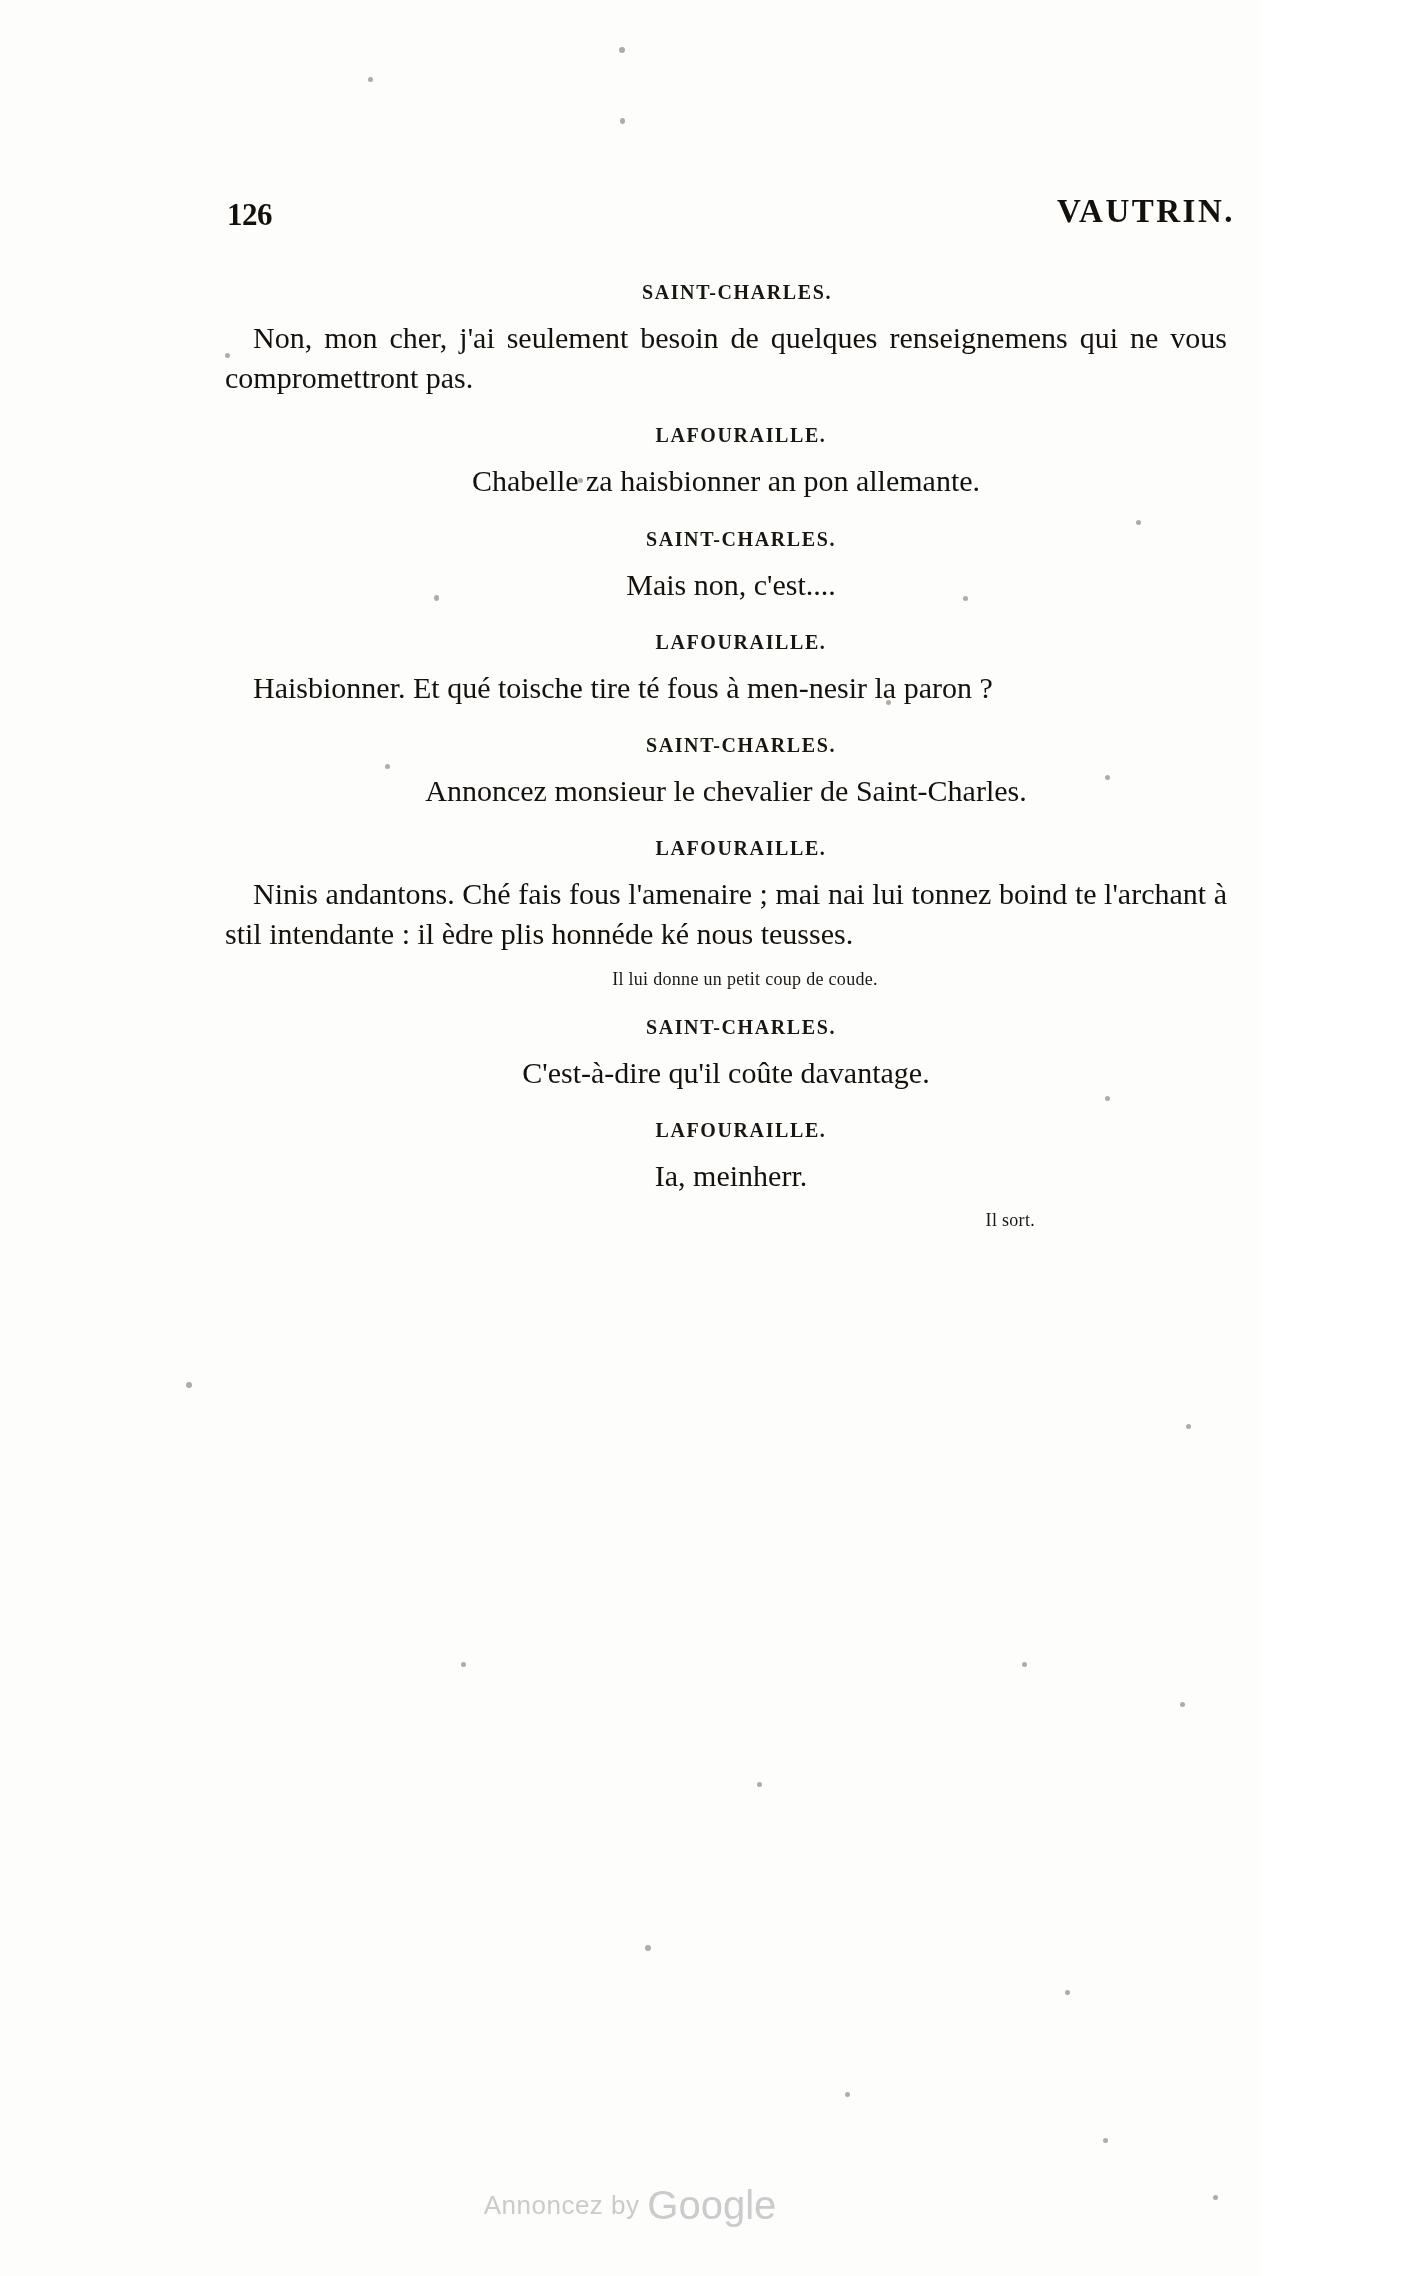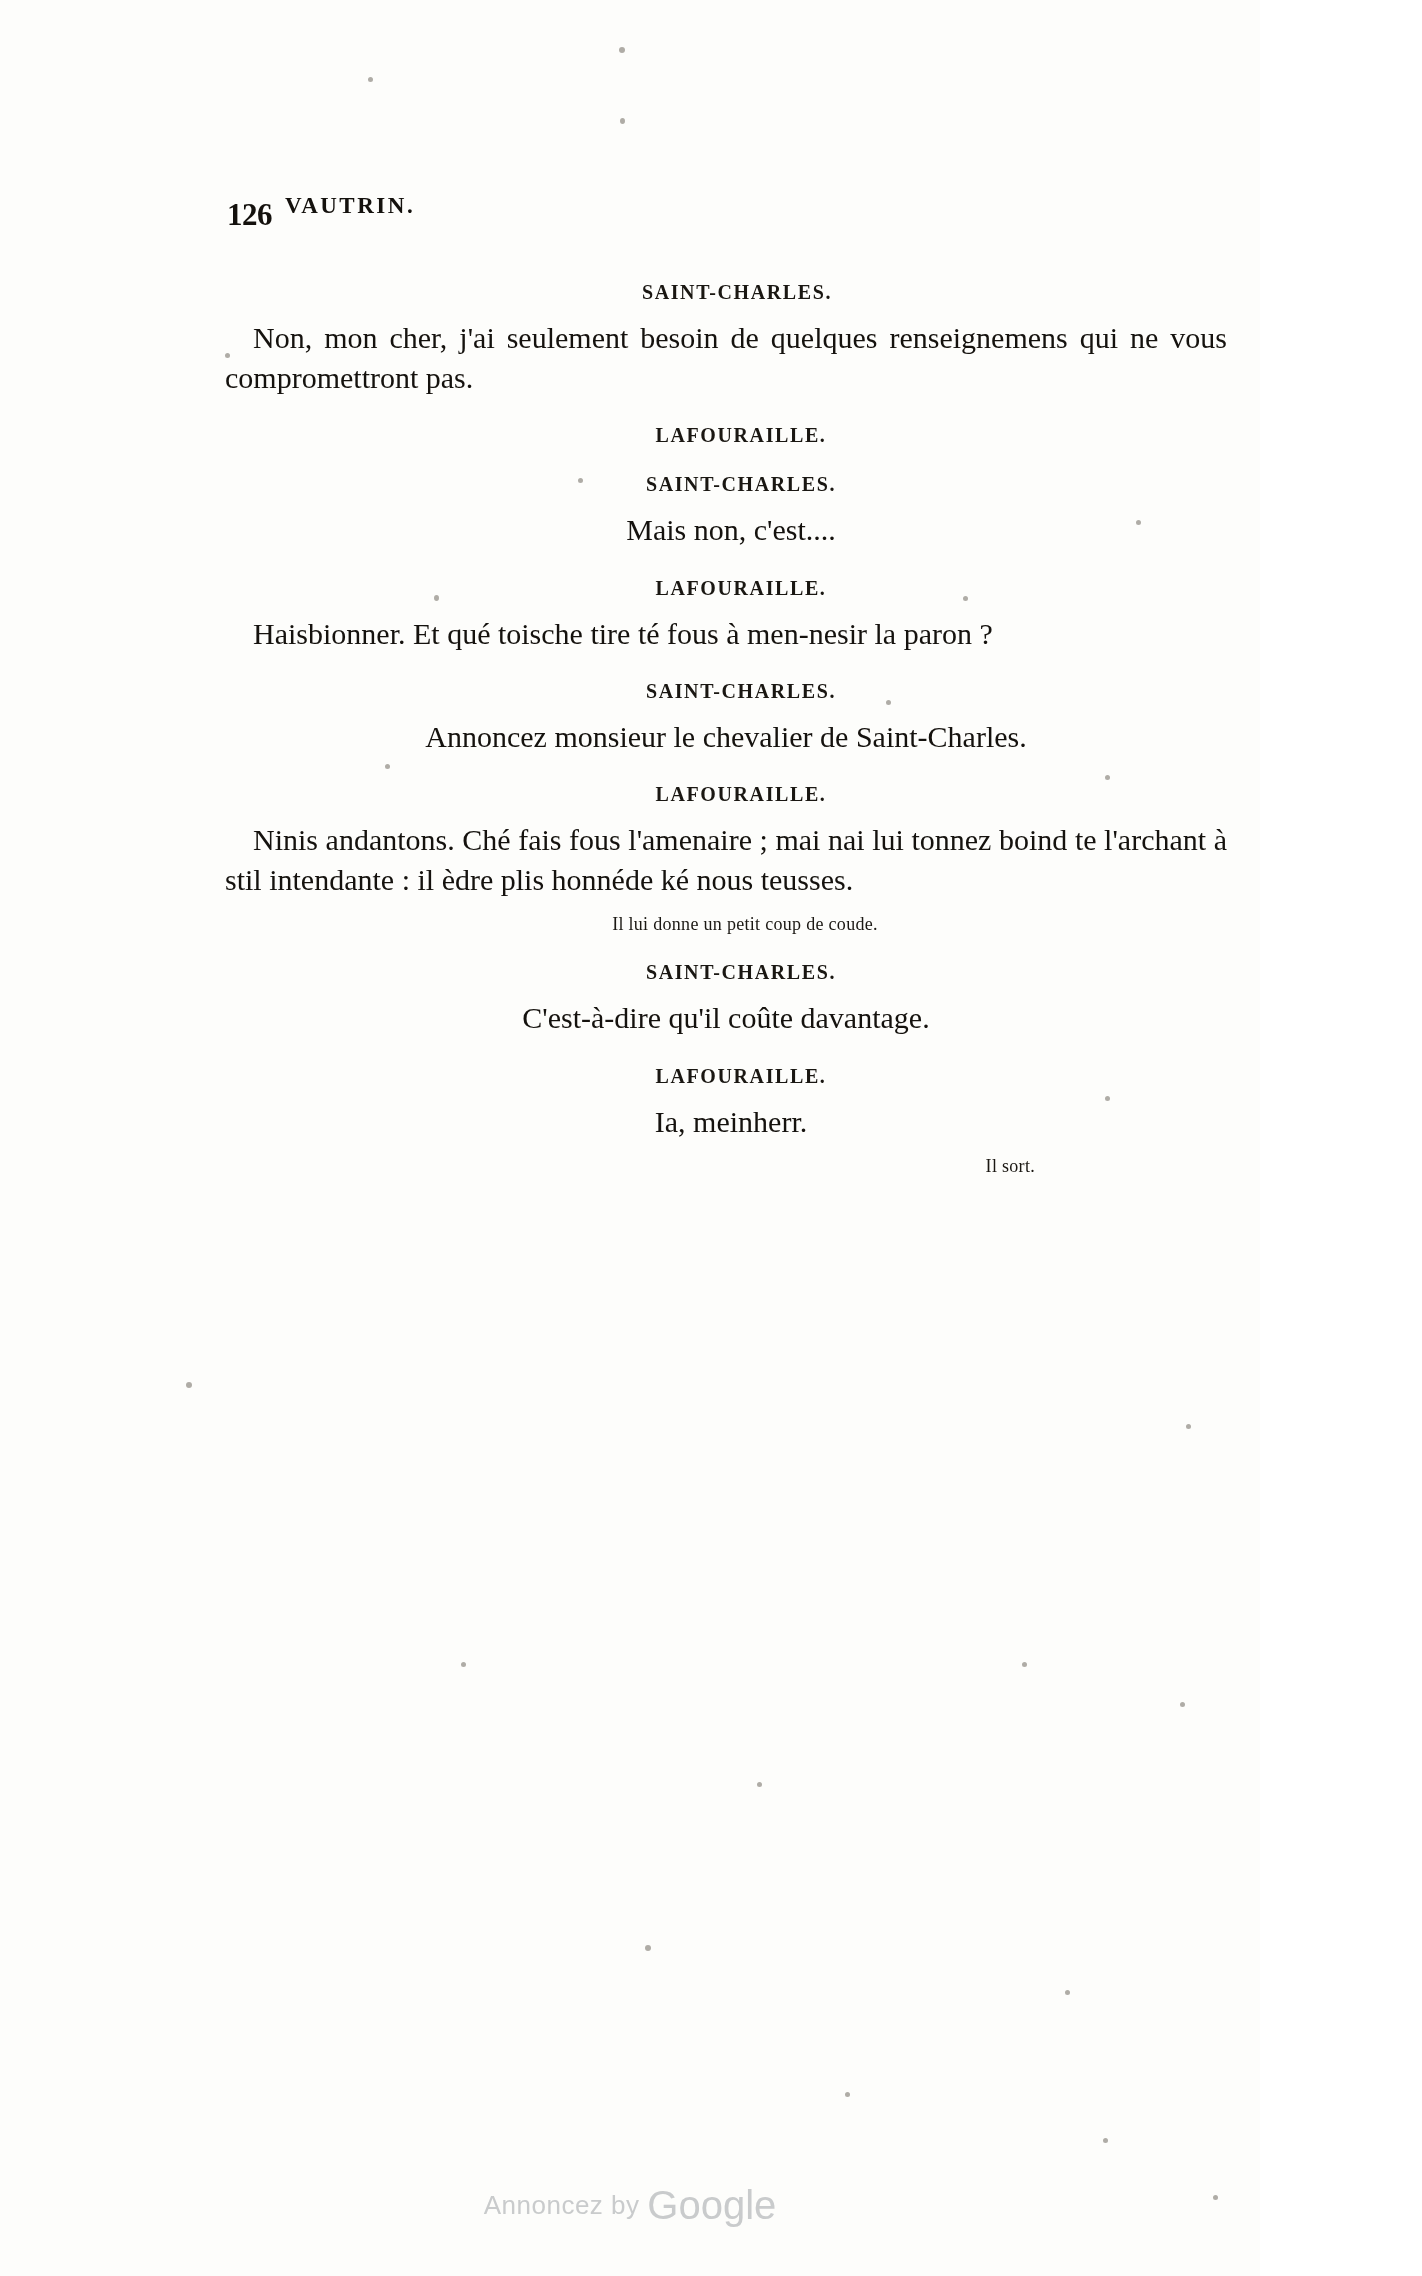--- a/index.html
+++ b/index.html
@@ -41,22 +41,22 @@
     font-size: 31px;
     font-weight: bold;
     letter-spacing: -0.5px;
     color: #14110d;
   }
   .booktitle {
     position: absolute;
     left: 0;
     right: 0;
     top: 8px;
-    text-align: left;
-    font-size: 23px;
+    text-align: right;
+    font-size: 33px;
     font-weight: bold;
     letter-spacing: 2.5px;
     color: #14110d;
     padding-left: 60px;
   }
 
   .speaker {
     text-align: center;
     font-size: 20px;
     font-weight: bold;
@@ -128,20 +128,21 @@
       <div class="booktitle">VAUTRIN.</div>
     </div>
 
     <div>
       <div class="speaker ind-b">SAINT-CHARLES.</div>
       <p class="line para justify indent-1">Non, mon cher, j'ai seulement besoin de quelques renseignemens qui ne vous compromettront pas.</p>
     </div>
 
     <div>
       <div class="speaker ind-c">LAFOURAILLE.</div>
+      <p class="line para center">Chabelle za haisbionner an pon allemante.</p>
     </div>
 
     <div>
       <div class="speaker ind-c">SAINT-CHARLES.</div>
       <p class="line para lead-left">Mais non, c'est....</p>
     </div>
 
     <div>
       <div class="speaker ind-c">LAFOURAILLE.</div>
       <p class="line para justify indent-1">Haisbionner. Et qué toische tire té fous à men-nesir la paron ?</p>

